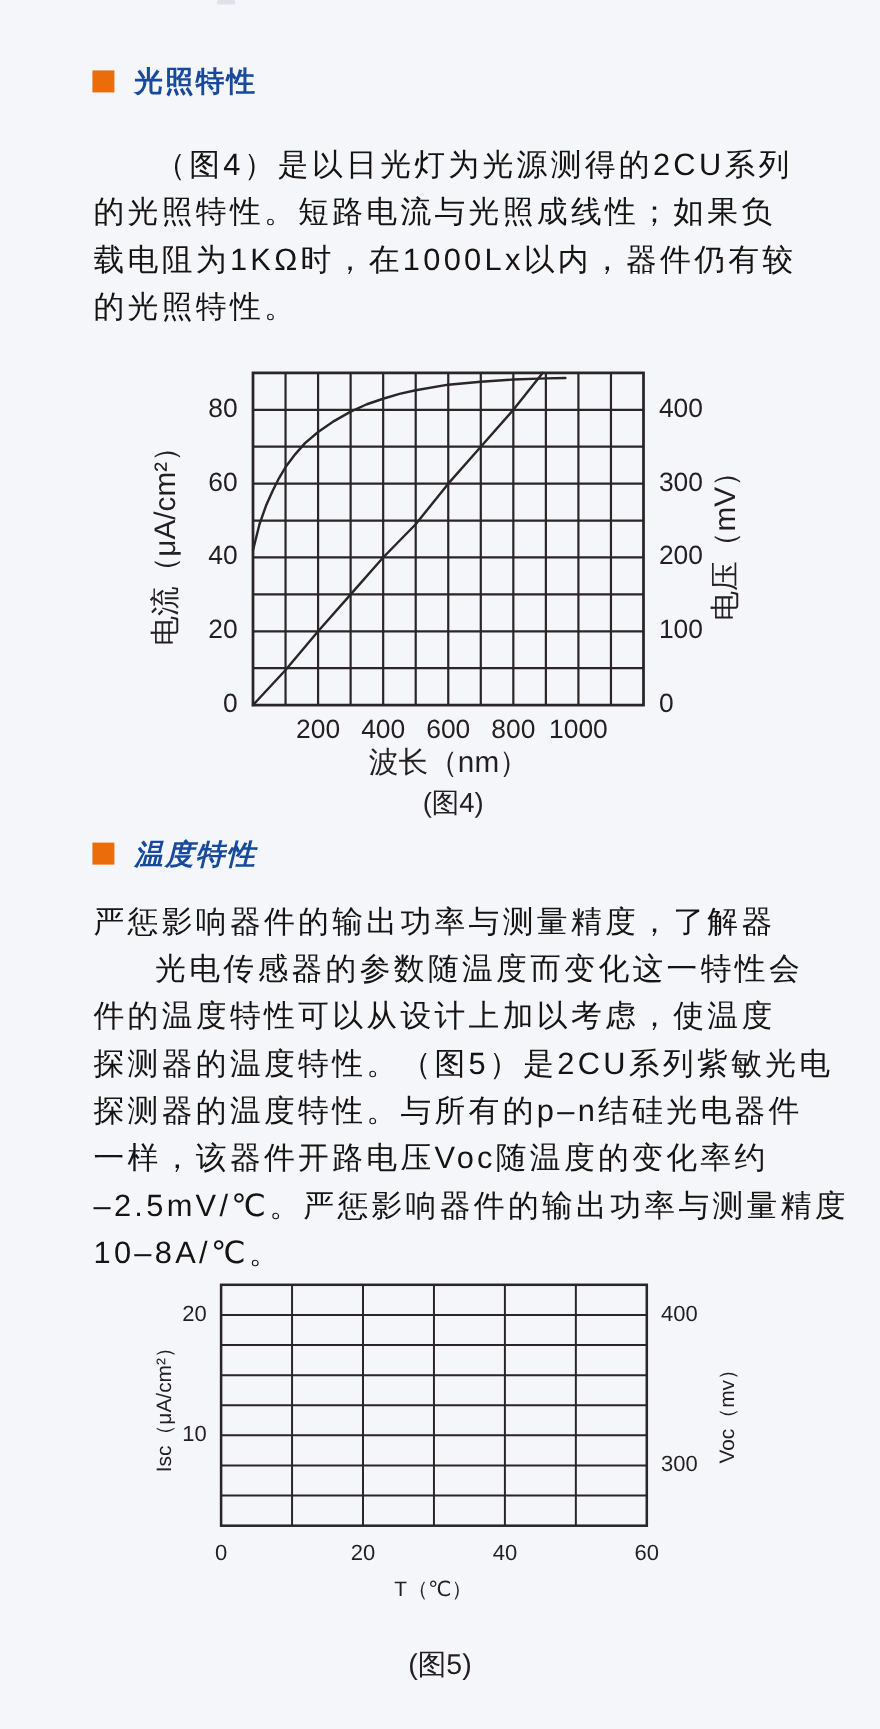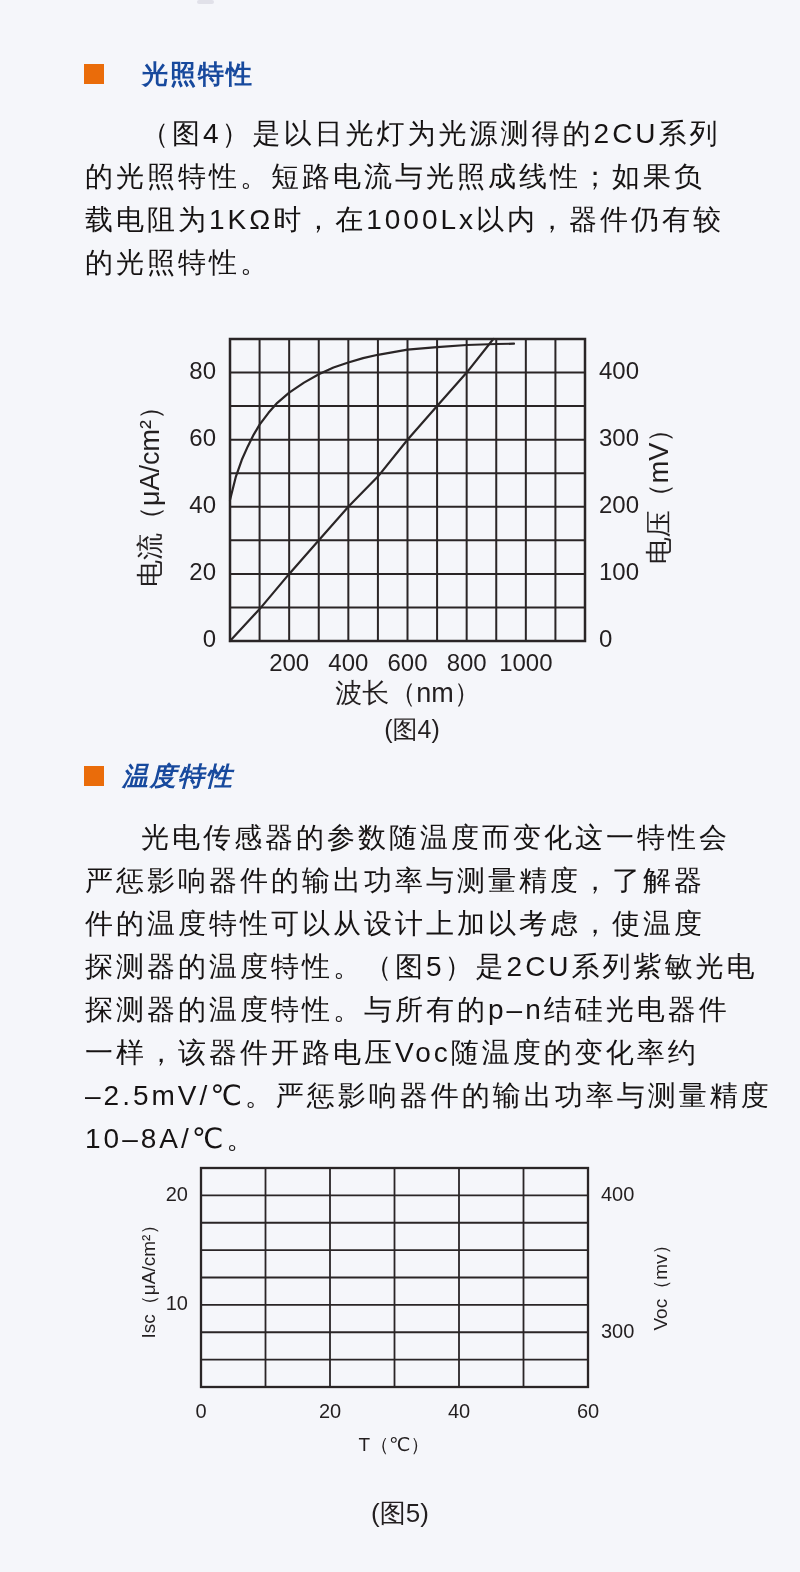--- a/index.html
+++ b/index.html
@@ -16,27 +16,27 @@
     border-radius:2px;background:#e1e1e9;
   }
   .sec-header{position:absolute;left:84px;display:flex;align-items:center;}
   .sec-header .bullet{
     width:20px;height:20px;flex:0 0 20px;display:inline-block;
   }
   .sec-header .sec-title{
     margin:0 0 0 18px;font-size:26px;font-weight:600;letter-spacing:2px;
     line-height:26px;
   }
-  #header-1{top:61px;gap:20px;}
+  #header-1{top:61px;}
   #header-2{top:763px;font-style:italic;}
   .para{
     position:absolute;left:85px;width:636px;
     font-size:28px;letter-spacing:3px;color:#161313;
   }
-  #para-1{top:112px;}
+  #para-1{top:128px;}
   #para-2{top:816px;}
   .para .tline{height:43px;line-height:43px;white-space:nowrap;}
   .para .tline.first{text-indent:2em;}
   .figure{position:absolute;left:0;width:674px;}
   #figure-4{top:330px;height:420px;}
   #figure-5{top:1150px;height:422px;}
   svg{display:block;}
   svg text{fill:#231f20;}
 </style>
 </head>
@@ -103,22 +103,22 @@
         <polyline points="230.0,170.1 235.9,146.6 241.8,129.8 247.8,116.4 253.7,104.6 259.6,94.6 268.5,82.8 277.3,72.8 289.2,62.7 304.0,52.6 318.8,44.2 333.5,37.5 348.3,32.5 363.1,28.1 377.9,24.8 407.5,19.7 437.1,17.1 466.7,15.0 496.3,14.0 514.0,13.7" fill="none" stroke="#2a2526" stroke-width="2.2" stroke-linejoin="round" stroke-linecap="round"></polyline>
       </svg>
     </div>
 
   <div class="sec-header" id="header-2">
     <span class="bullet" style="background: rgb(234, 108, 10);"></span>
     <h2 class="sec-title" style="color: rgb(23, 73, 157);">温度特性</h2>
   </div>
 
   <div class="para" id="para-2" style="color: rgb(22, 19, 19);">
+      <div class="tline">严惩影响器件的输出功率与测量精度，了解器</div>
       <div class="tline first">光电传感器的参数随温度而变化这一特性会</div>
-      <div class="tline">严惩影响器件的输出功率与测量精度，了解器</div>
       <div class="tline">件的温度特性可以从设计上加以考虑，使温度</div>
       <div class="tline">探测器的温度特性。（图5）是2CU系列紫敏光电</div>
       <div class="tline">探测器的温度特性。与所有的p–n结硅光电器件</div>
       <div class="tline">一样，该器件开路电压Voc随温度的变化率约</div>
       <div class="tline">–2.5mV/℃。严惩影响器件的输出功率与测量精度</div>
       <div class="tline">10–8A/℃。</div>
     </div>
 
   <div class="figure" id="figure-5">
       <svg width="800" height="422" viewBox="0 0 800 422">

